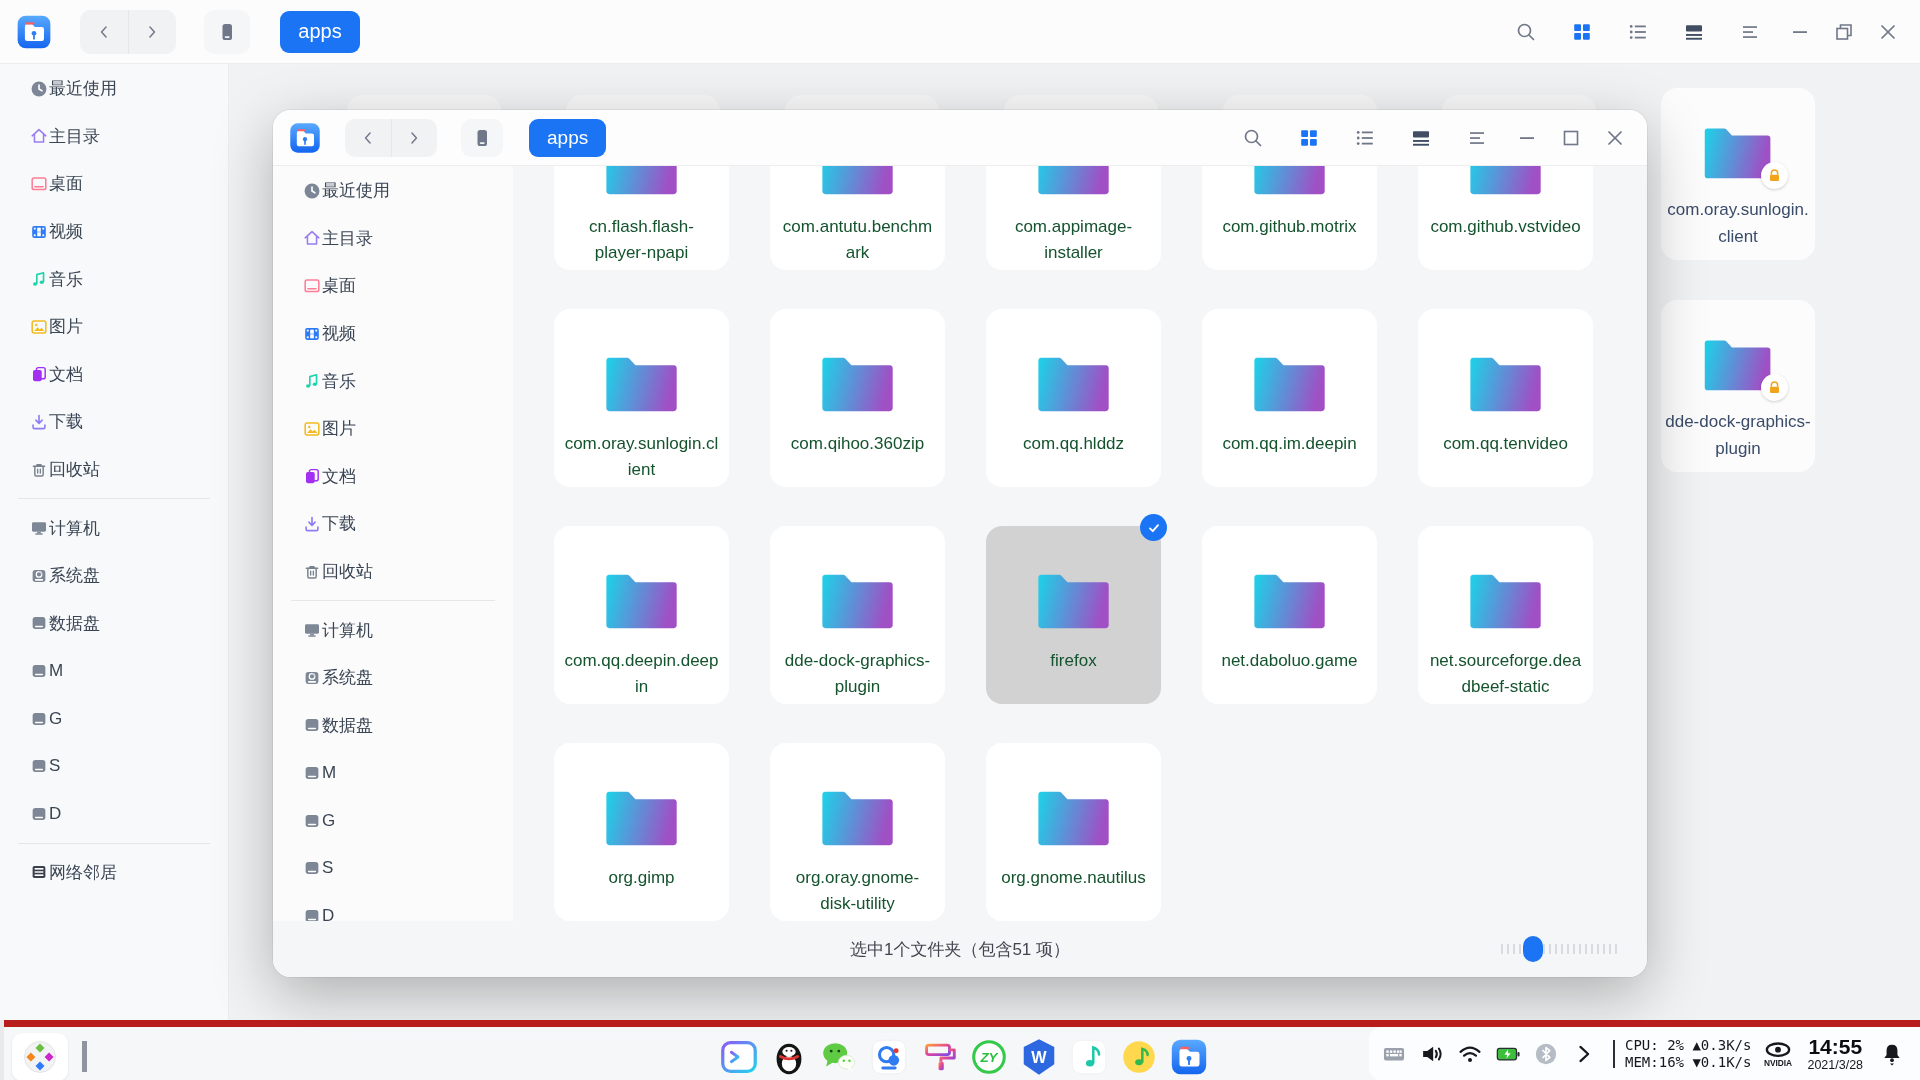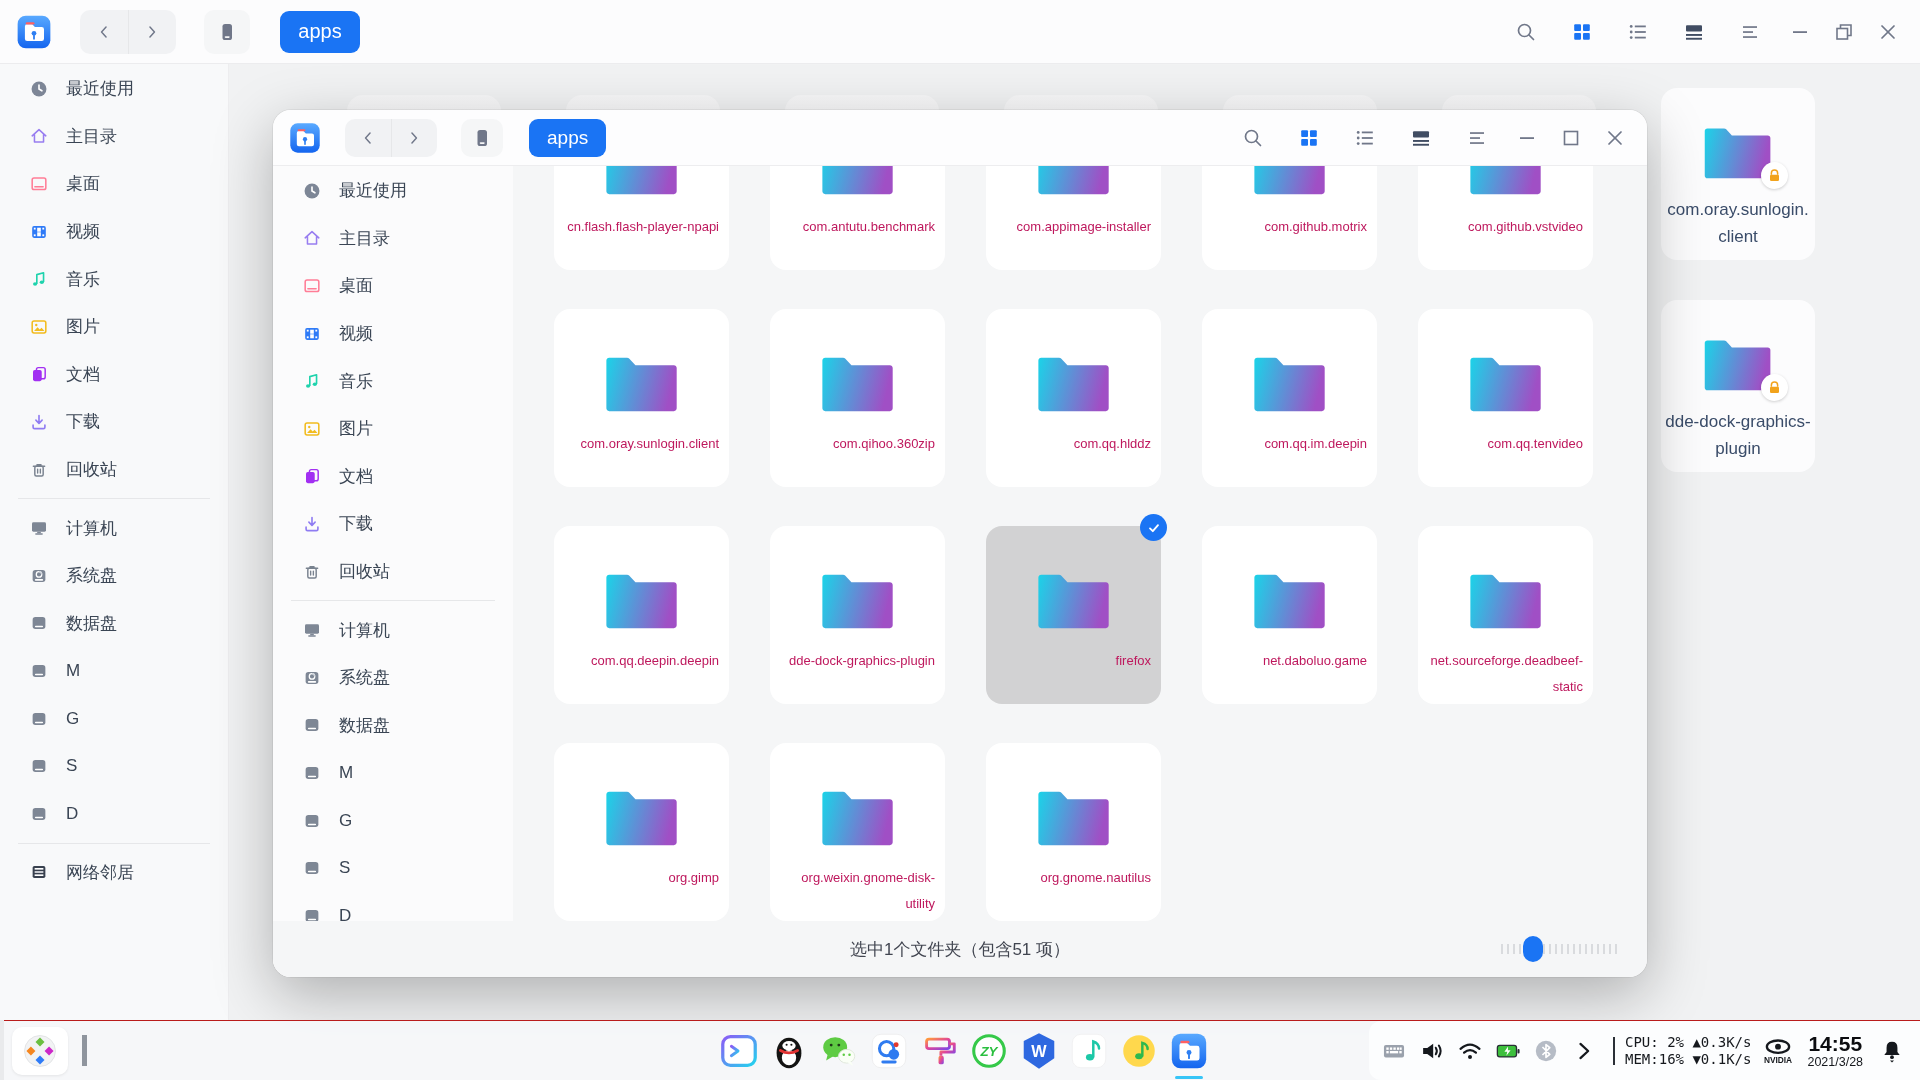--- a/index.html
+++ b/index.html
@@ -23,21 +23,21 @@
   .device-btn{margin-left:28px;width:46px;height:44px;background:#f5f6f7;border-radius:10px;
     display:flex;align-items:center;justify-content:center;color:#4a5568;}
   .path-tab{margin-left:30px;min-width:80px;height:42px;padding:0 18px;border-radius:9px;
     background:#1a74f4;color:#fff;font-size:20px;display:flex;align-items:center;justify-content:center;}
   .tb-right{position:absolute;right:10px;top:0;height:100%;display:flex;align-items:center;}
   .tbr-view{width:56px;display:flex;justify-content:center;cursor:default;}
   .tbr-ctl{width:44px;display:flex;justify-content:center;cursor:default;}
 
   .sidebar{position:absolute;left:0;top:64px;bottom:0;width:229px;background:#f8f9fa;
     border-right:1px solid #ededef;padding-top:1px;}
-  .side-item{height:47.6px;display:flex;align-items:center;padding-left:29px;gap:17px;}
+  .side-item{height:47.6px;display:flex;align-items:center;padding-left:29px;}
   .si{width:20px;height:20px;flex:0 0 auto;}
   .side-label{font-size:17px;color:#3a4554;}
   .side-div{height:1px;background:#e6e7e9;margin:5px 18px 5px 18px;}
 
   .bg-content{position:absolute;left:229px;top:64px;right:0;bottom:0;background:#f1f2f3;overflow:hidden;}
   .sliver{position:absolute;width:154px;height:60px;border-radius:16px;
     background:linear-gradient(180deg,#f7f7f8,#fdfdfe);}
   .bg-card{position:absolute;width:154px;height:172px;border-radius:16px;background:#fcfcfd;
     display:flex;flex-direction:column;align-items:center;padding-top:36px;}
   .bg-card .folder{width:74px;height:56px;}
@@ -58,36 +58,36 @@
   .dialog .device-btn{margin-left:24px;width:42px;height:38px;color:#39404f;}
   .dialog .path-tab{margin-left:26px;height:38px;font-size:19px;min-width:76px;}
   .dialog .sidebar{top:56px;width:240px;background:#fbfbfc;border-right:none;}
   .dlg-content{position:absolute;left:240px;top:56px;right:0;bottom:56px;background:#f5f6f7;overflow:hidden;}
   .grid{display:grid;grid-template-columns:repeat(5,175px);column-gap:41px;row-gap:39px;
     padding-left:41px;margin-top:-74px;}
   .card{position:relative;width:175px;height:178px;background:#fff;border-radius:16px;
     display:flex;flex-direction:column;align-items:center;padding-top:44px;}
   .card.selected{background:#d2d2d3;}
   .card .folder{width:78px;height:60px;}
-  .card-label{margin-top:14px;font-size:13px;line-height:26px;color:#be185d;text-align:right;
+  .card-label{margin-top:14px;font-size:17px;line-height:26px;color:#14532d;text-align:center;
     width:100%;padding:0 10px;overflow-wrap:anywhere;}
   .check-badge{position:absolute;top:-12px;right:-6px;width:27px;height:27px;border-radius:50%;
     background:#1a74f4;display:flex;align-items:center;justify-content:center;}
   .check-badge svg{width:16px;height:16px;}
   .statusbar{position:absolute;left:0;right:0;bottom:0;height:56px;background:#f5f6f7;}
   .status-text{position:absolute;left:0;right:0;top:50%;transform:translateY(-50%);
     text-align:center;font-size:17px;color:#414550;}
   .zoom-slider{position:absolute;right:26px;top:50%;transform:translateY(-50%);width:120px;height:28px;}
   .zoom-track{position:absolute;left:0;right:0;top:9px;height:10px;
     background:repeating-linear-gradient(90deg,#d9dbde 0 2px,transparent 2px 6px);}
   .zoom-handle{position:absolute;left:22px;top:1px;width:20px;height:26px;border-radius:10px;background:#1a74f4;}
 
   
   .dock{position:absolute;left:4px;right:0;bottom:0;height:60px;background:rgba(246,247,249,.97);
-    border-top:1px solid #b91c1c;z-index:30;}
+    border-top:7px solid #b91c1c;z-index:30;}
   .launcher{position:absolute;left:8px;top:6px;width:56px;height:48px;background:#fff;border-radius:10px;
     box-shadow:0 1px 3px rgba(0,0,0,.08);display:flex;align-items:center;justify-content:center;}
   .launcher svg{width:40px;height:40px;}
   .dock-cursor{position:absolute;left:78px;top:14px;width:5px;height:31px;background:#8f959e;}
   .dock-apps{position:absolute;left:714px;top:9px;display:flex;gap:8px;}
   .dock-app{position:relative;width:42px;height:42px;display:flex;align-items:center;justify-content:center;}
   .dock-svg{width:42px;height:42px;}
   .dock-ind{position:absolute;bottom:-7px;left:50%;transform:translateX(-50%);width:28px;height:3px;
     border-radius:2px;background:#37c5f7;}
   .tray{position:absolute;left:1365px;right:0;top:0;bottom:0;background:rgba(252,253,254,.95);
@@ -839,21 +839,21 @@
         <div class="card">
           <span class="icon-wrap"><svg class="folder">
               <use href="#sym-folder"></use>
             </svg></span>
           <div class="card-label">org.gimp</div>
         </div>
         <div class="card">
           <span class="icon-wrap"><svg class="folder">
               <use href="#sym-folder"></use>
             </svg></span>
-          <div class="card-label">org.weixin.gnome-disk-utility</div>
+          <div class="card-label">org.oray.gnome-disk-utility</div>
         </div>
         <div class="card">
           <span class="icon-wrap"><svg class="folder">
               <use href="#sym-folder"></use>
             </svg></span>
           <div class="card-label">org.gnome.nautilus</div>
         </div>
       </div>
   </div>
   <div class="statusbar">

